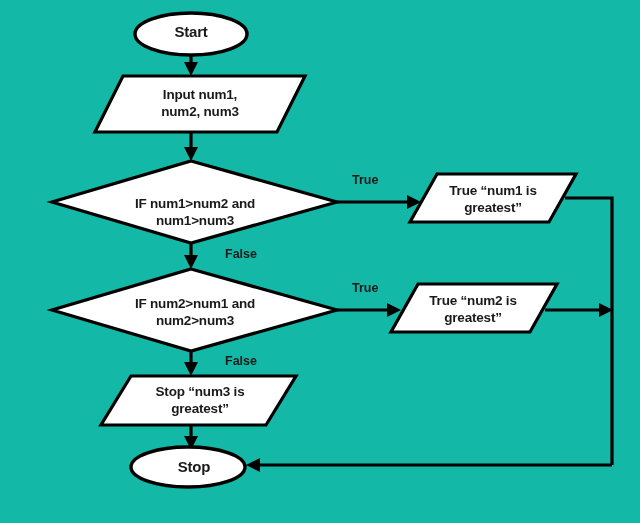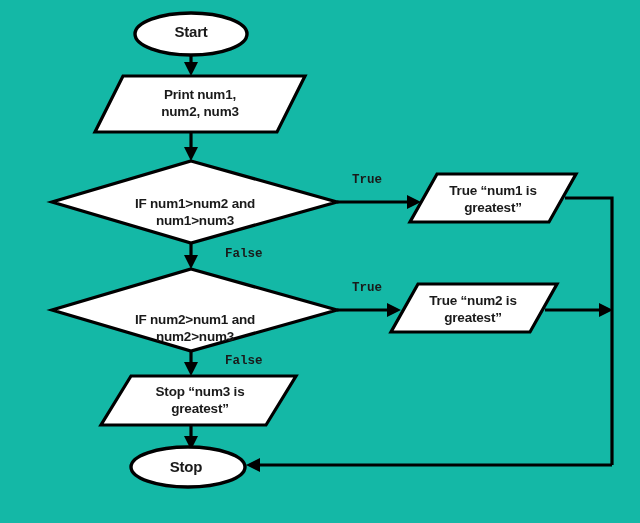--- a/index.html
+++ b/index.html
@@ -55,50 +55,50 @@
     line-height: 1.25;
     letter-spacing: -0.2px;
     white-space: pre;
     pointer-events: none;
   }
   .t-start {
     left: 135px; top: 23px; width: 112px;
     font-size: 15px;
   }
   .t-stop {
-    left: 122px; top: 458px; width: 128px;
+    left: 130px; top: 458px; width: 128px;
     font-size: 15px;
   }
   .t-input {
     left: 120px; top: 87px; width: 160px;
     font-size: 13.5px;
   }
   .t-dec1 {
     left: 110px; top: 196px; width: 170px;
     font-size: 13.5px;
   }
   .t-dec2 {
-    left: 110px; top: 312px; width: 170px;
+    left: 110px; top: 296px; width: 170px;
     font-size: 13.5px;
   }
   .t-print1 {
     left: 418px; top: 183px; width: 150px;
     font-size: 13.5px;
   }
   .t-print2 {
     left: 398px; top: 293px; width: 150px;
     font-size: 13.5px;
   }
   .t-print3 {
     left: 120px; top: 384px; width: 160px;
     font-size: 13.5px;
   }
   .edge-label {
     position: absolute;
-    font-family: Liberation Mono, monospace;
+    font-family: Liberation Sans, sans-serif;
     font-weight: bold;
     font-size: 12.5px;
     color: #1a1a1a;
     white-space: nowrap;
     pointer-events: none;
   }
   .lab-true1 { left: 352px; top: 173px; }
   .lab-true2 { left: 352px; top: 281px; }
   .lab-false1 { left: 225px; top: 247px; }
   .lab-false2 { left: 225px; top: 354px; }
@@ -151,21 +151,21 @@
 
     <polygon class="shape-stroke" points="418,284 557,284 530,332 391,332"></polygon>
 
     <polygon class="shape-stroke" points="131,376 296,376 266,425 101,425"></polygon>
 
     <ellipse class="terminator" cx="188" cy="467" rx="57" ry="20"></ellipse>
   </svg>
 
   <div class="node-text t-start">Start</div>
 
-  <div class="node-text t-input">Print num1,
+  <div class="node-text t-input">Input num1,
 num2, num3</div>
 
   <div class="node-text t-dec1">IF num1&gt;num2 and
 num1&gt;num3</div>
 
   <div class="node-text t-dec2">IF num2&gt;num1 and
 num2&gt;num3</div>
 
   <div class="node-text t-print1">True “num1 is
 greatest”</div>

